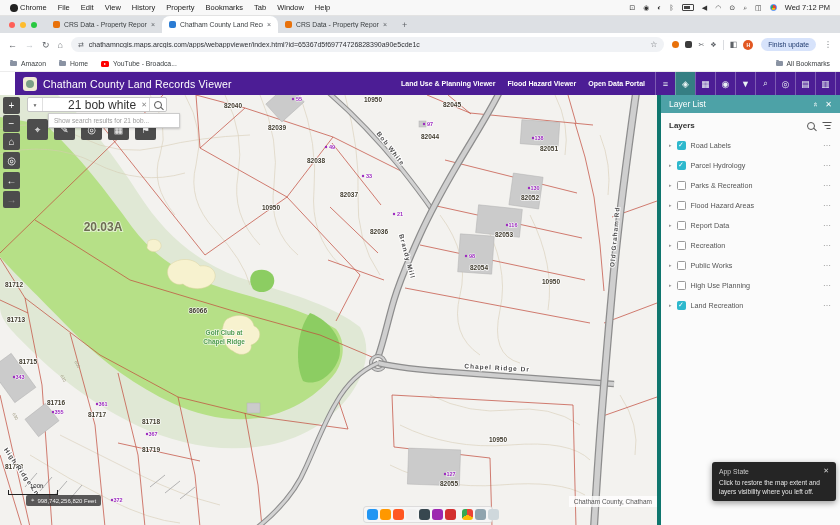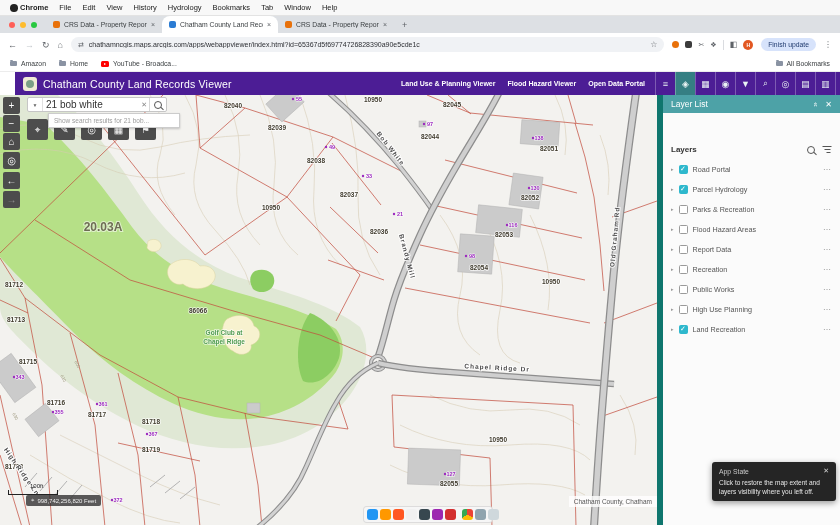--- a/index.html
+++ b/index.html
@@ -2,21 +2,21 @@
 <html><head>
 <meta charset="utf-8">
 <style>
   html,body{margin:0;padding:0;background:#fff;}
   #stage{position:relative;width:840px;height:525px;overflow:hidden;font-family:"Liberation Sans",sans-serif;-webkit-font-smoothing:antialiased;}
   .abs{position:absolute;}
   
   #menubar{left:0;top:0;width:840px;height:16px;background:#f8f8f8;border-bottom:1px solid #e3e3e3;display:flex;align-items:center;padding:0 10px;box-sizing:border-box;font-size:7.5px;color:#1b1b1b;}
   #mb-items{display:flex;gap:11px;align-items:center;}
   .mb-item{white-space:nowrap;}
-  .mb-item.bold{font-weight:bold;}
+  .mb-item.bold{font-weight:normal;}
   .applelogo{width:8px;height:8px;background:#222;border-radius:50% 50% 46% 46%;display:inline-block;margin-right:2px;}
   #mb-right{margin-left:auto;display:flex;gap:8px;align-items:center;color:#333;font-size:7px;}
   .batt{width:10px;height:5px;border:1px solid #444;border-radius:1px;position:relative;display:inline-block;}
   .batt:after{content:"";position:absolute;left:1px;top:1px;width:6px;height:3px;background:#444;}
   .chromedot{width:7px;height:7px;border-radius:50%;display:inline-block;background:conic-gradient(#ea4335 0 33%,#fbbc05 0 66%,#34a853 0 100%);border:1.5px solid #4285f4;box-sizing:border-box;}
   #mb-clock{font-size:7.5px;color:#1b1b1b;}
   
   #tabstrip{left:0;top:16px;width:840px;height:17px;background:#dde0e4;display:flex;align-items:flex-end;}
   #lights{display:flex;gap:5px;align-items:center;padding:0 9px 5px 9px;}
   .light{width:6px;height:6px;border-radius:50%;}
@@ -56,40 +56,40 @@
   .mtb{width:20px;height:23px;display:flex;align-items:center;justify-content:center;font-size:9px;color:#eaf4f4;border-left:1px solid rgba(255,255,255,.28);box-sizing:border-box;}
   .mtb.active{background:#357f83;}
   
   #mapwrap{left:0;top:95px;width:657px;height:430px;background:#f3f2ef;overflow:hidden;}
   
   .mbtn{position:absolute;left:3px;width:17px;height:17px;background:#4c4c4c;color:#fff;border-radius:2px;display:flex;align-items:center;justify-content:center;font-size:10px;}
   .mbtn.dis{color:rgba(255,255,255,.38);}
   
   #searchbox{position:absolute;left:27px;top:2px;width:140px;height:15px;background:#fff;border:1px solid #c6c6c6;border-radius:2px;box-sizing:border-box;display:flex;align-items:center;}
   #sb-dd{width:14px;height:100%;border-right:1px solid #e0e0e0;display:flex;align-items:center;justify-content:center;font-size:5px;color:#666;}
-  #sb-input{flex:1;border:0;outline:0;font-size:10px;color:#333;padding:0 3px;min-width:0;font-family:"Liberation Sans",sans-serif;background:transparent;}
+  #sb-input{flex:1;border:0;outline:0;font-size:12px;color:#333;padding:0 3px;min-width:0;font-family:"Liberation Sans",sans-serif;background:transparent;text-align:right;}
   #sb-clear{font-size:7px;color:#888;padding:0 2px;}
   #sb-go{width:16px;height:100%;border-left:1px solid #d7d7d7;display:flex;align-items:center;justify-content:center;}
   .mag{width:6px;height:6px;border:1.2px solid #555;border-radius:50%;position:relative;display:inline-block;}
   .mag:after{content:"";position:absolute;width:4px;height:1.2px;background:#555;transform:rotate(45deg);right:-3px;bottom:-1.5px;}
   #suggest{position:absolute;left:48px;top:18px;width:120px;background:#fff;border:1px solid #ccc;box-shadow:0 1px 2px rgba(0,0,0,.2);font-size:6.5px;color:#9b9b9b;padding:3px 5px;z-index:6;}
   #toolrow{position:absolute;left:27px;top:24px;display:flex;gap:6px;z-index:4;}
   .trbtn{width:21px;height:21px;background:#4d4d4d;border-radius:2px;color:#fff;font-size:10px;display:flex;align-items:center;justify-content:center;}
   
   #scale-label{position:absolute;left:30px;top:388px;font-size:6px;color:#222;text-shadow:0 0 2px #fff;}
   #scalebar{position:absolute;left:8px;top:395px;width:48px;height:4px;border-left:1px solid #222;border-right:1px solid #222;border-bottom:1px solid #222;}
   #coordbox{position:absolute;left:26px;top:400px;height:11px;background:rgba(45,45,45,.78);border-radius:2px;color:#eee;font-size:6px;display:flex;align-items:center;gap:3px;padding:0 5px;z-index:5;}
   #attrib{position:absolute;right:0;top:401px;height:11px;background:rgba(255,255,255,.78);font-size:6.5px;color:#555;display:flex;align-items:center;padding:0 5px;}
   
-  #panel{left:657px;top:95px;width:183px;height:430px;background:#fbfbfb;border-left:6px solid #0f766e;box-sizing:border-box;}
+  #panel{left:657px;top:95px;width:183px;height:430px;background:#fbfbfb;border-left:4px solid #0f766e;box-sizing:border-box;}
   #panelheader{height:18px;background:#4da2a7;display:flex;align-items:center;padding:0 8px;color:#fff;}
   #panelheader .ttl{font-size:8.5px;flex:1;}
   #ph-collapse{font-size:8px;transform:rotate(90deg);margin-right:8px;}
   #ph-close{font-size:8px;}
-  #layersrow{display:flex;align-items:center;padding:8px 8px 5px 8px;margin-top:24px;}
+  #layersrow{display:flex;align-items:center;padding:8px 8px 5px 8px;}
   #layersrow .ttl{font-size:8px;font-weight:bold;color:#333;flex:1;}
   .layerrow{height:20px;display:flex;align-items:center;padding:0 8px;gap:5px;}
   .caret{font-size:5px;color:#999;}
   .cb{width:9px;height:9px;border:1px solid #9a9a9a;border-radius:1.5px;box-sizing:border-box;background:#fff;display:flex;align-items:center;justify-content:center;}
   .cb.on{background:#2eb8cd;border-color:#2eb8cd;color:#fff;font-size:7px;}
   .lname{font-size:7.2px;color:#555;flex:1;}
   .ldots{font-size:8px;color:#999;letter-spacing:1px;}
   
   #appstate{left:712px;top:462px;width:124px;background:#252525;border-radius:3px;box-shadow:0 2px 6px rgba(0,0,0,.4);padding:5px 7px;box-sizing:border-box;z-index:9;}
   #as-head{display:flex;align-items:center;}
@@ -114,26 +114,42 @@
 <div id="stage">
 
   <div id="menubar" class="abs">
     <span class="applelogo"></span>
     <span id="mb-items">
         <span class="mb-item bold">Chrome</span>
         <span class="mb-item">File</span>
         <span class="mb-item">Edit</span>
         <span class="mb-item">View</span>
         <span class="mb-item">History</span>
-        <span class="mb-item">Hydrology</span>
+        <span class="mb-item">Property</span>
         <span class="mb-item">Bookmarks</span>
         <span class="mb-item">Tab</span>
         <span class="mb-item">Window</span>
         <span class="mb-item">Help</span>
       </span>
+    <span id="mb-right">
+      <span id="mb-status" style="display:flex;gap:8px;align-items:center;">
+          <span>⊡</span>
+          <span>◉</span>
+          <span>◐</span>
+          <span>ᛒ</span>
+          <span class="batt"></span>
+          <span>◀</span>
+          <span>◠</span>
+          <span>⊙</span>
+          <span>⌕</span>
+          <span>◫</span>
+          <span class="chromedot"></span>
+        </span>
+      <span id="mb-clock">Wed 7:12 PM</span>
+    </span>
   </div>
 
   <div id="tabstrip" class="abs">
     <span id="lights">
       <span class="light" style="background:#ff5f57"></span>
       <span class="light" style="background:#febc2e"></span>
       <span class="light" style="background:#28c840"></span>
     </span>
     <span id="tabs" style="display:flex;align-items:flex-end;">
         <div class="tab">
@@ -415,21 +431,21 @@
       <span class="ttl">Layers</span>
       <span class="mag" style="margin-right:7px;"></span>
       <svg width="10" height="9">
           <path d="M0.5,1.5 h9 M2.5,4.5 h6 M4.5,7.5 h4" stroke="#555" stroke-width="1"></path>
         </svg>
     </div>
     <div id="layerrows">
         <div class="layerrow">
           <span class="caret">▸</span>
           <span class="cb on">✓</span>
-          <span class="lname">Road Portal</span>
+          <span class="lname">Road Labels</span>
           <span class="ldots">⋯</span>
         </div>
         <div class="layerrow">
           <span class="caret">▸</span>
           <span class="cb on">✓</span>
           <span class="lname">Parcel Hydrology</span>
           <span class="ldots">⋯</span>
         </div>
         <div class="layerrow">
           <span class="caret">▸</span>

